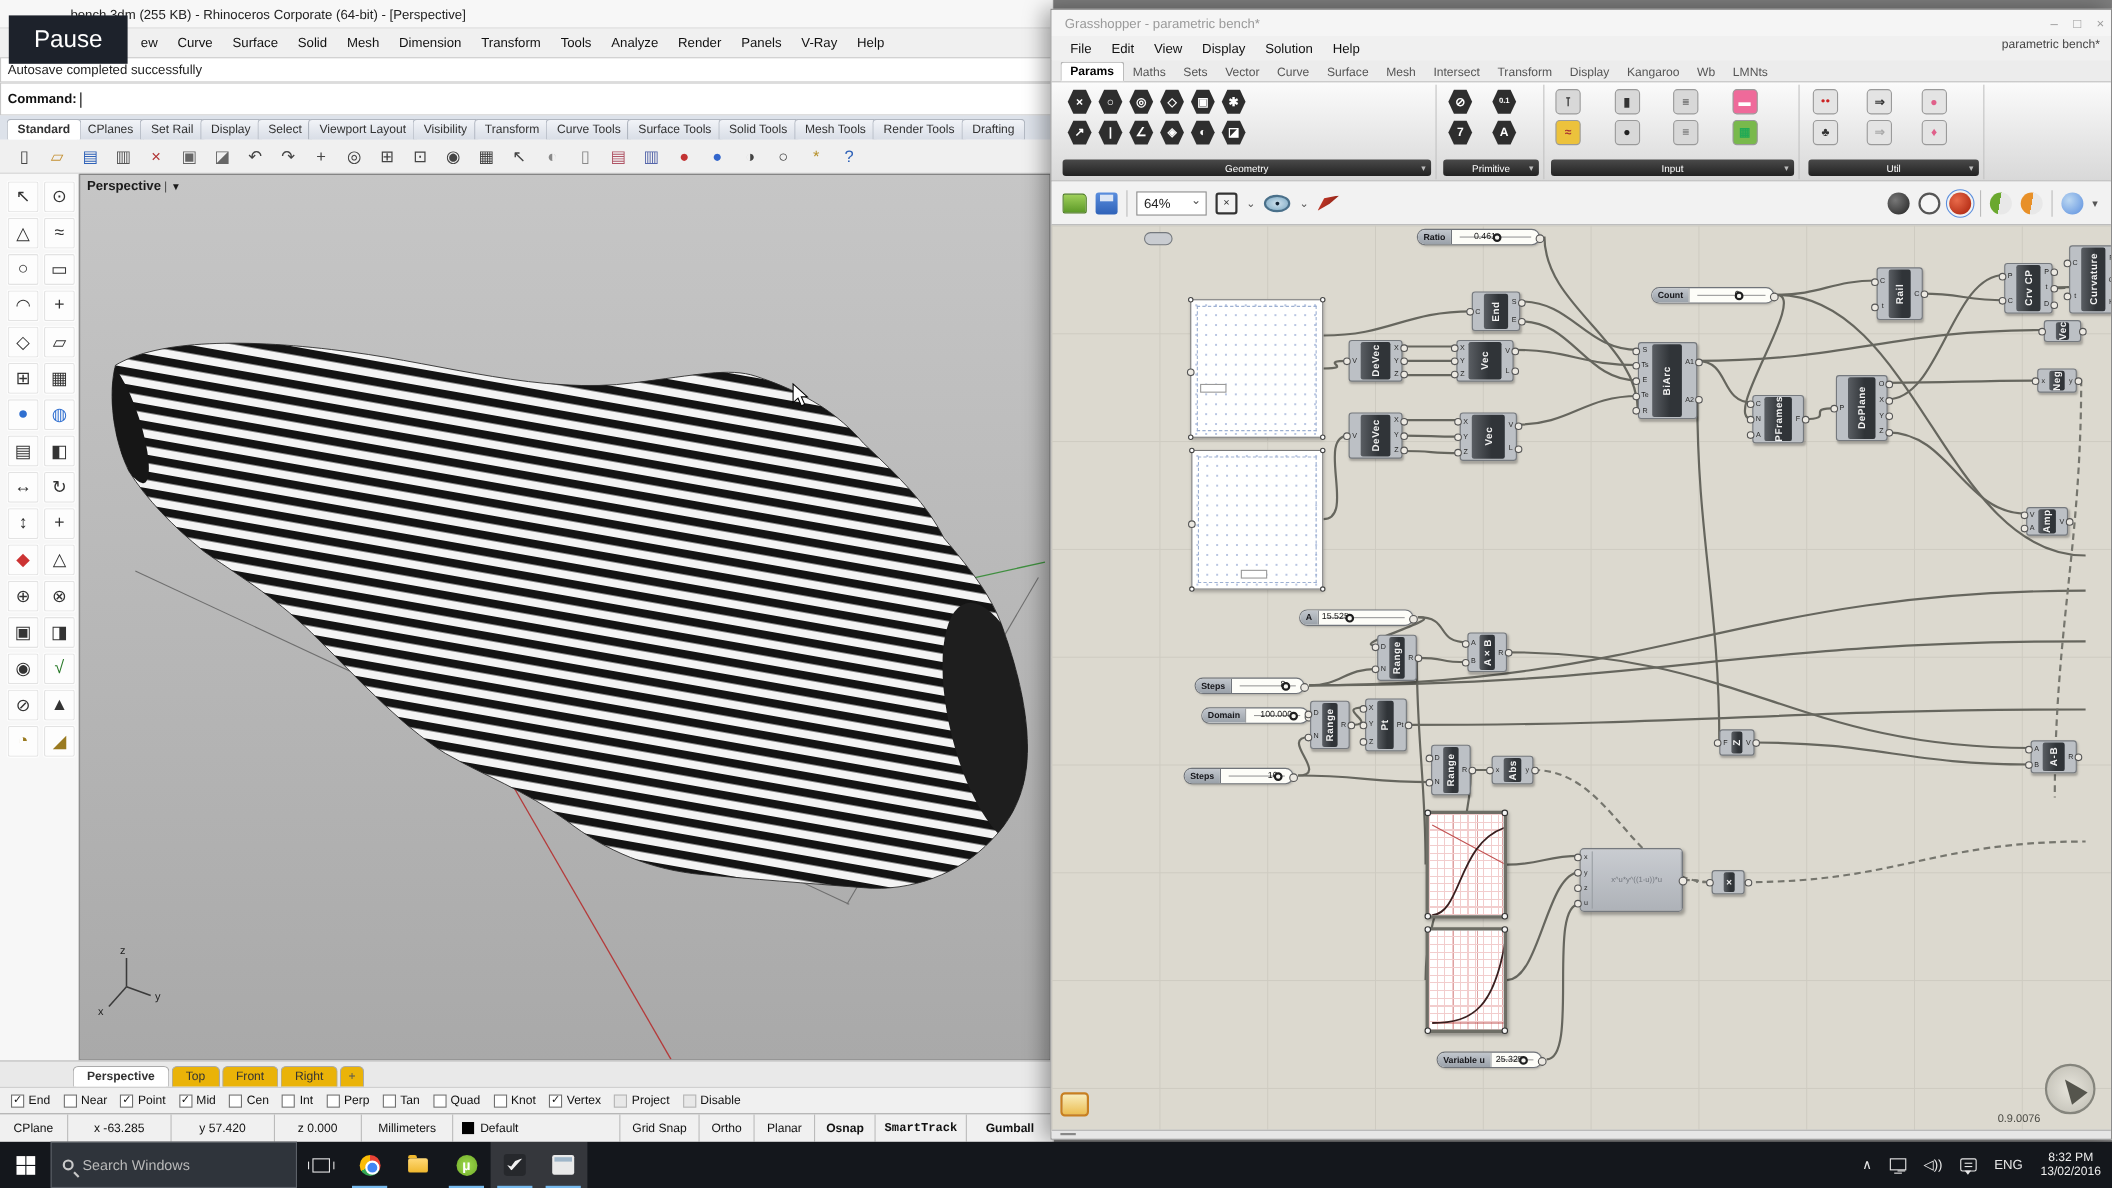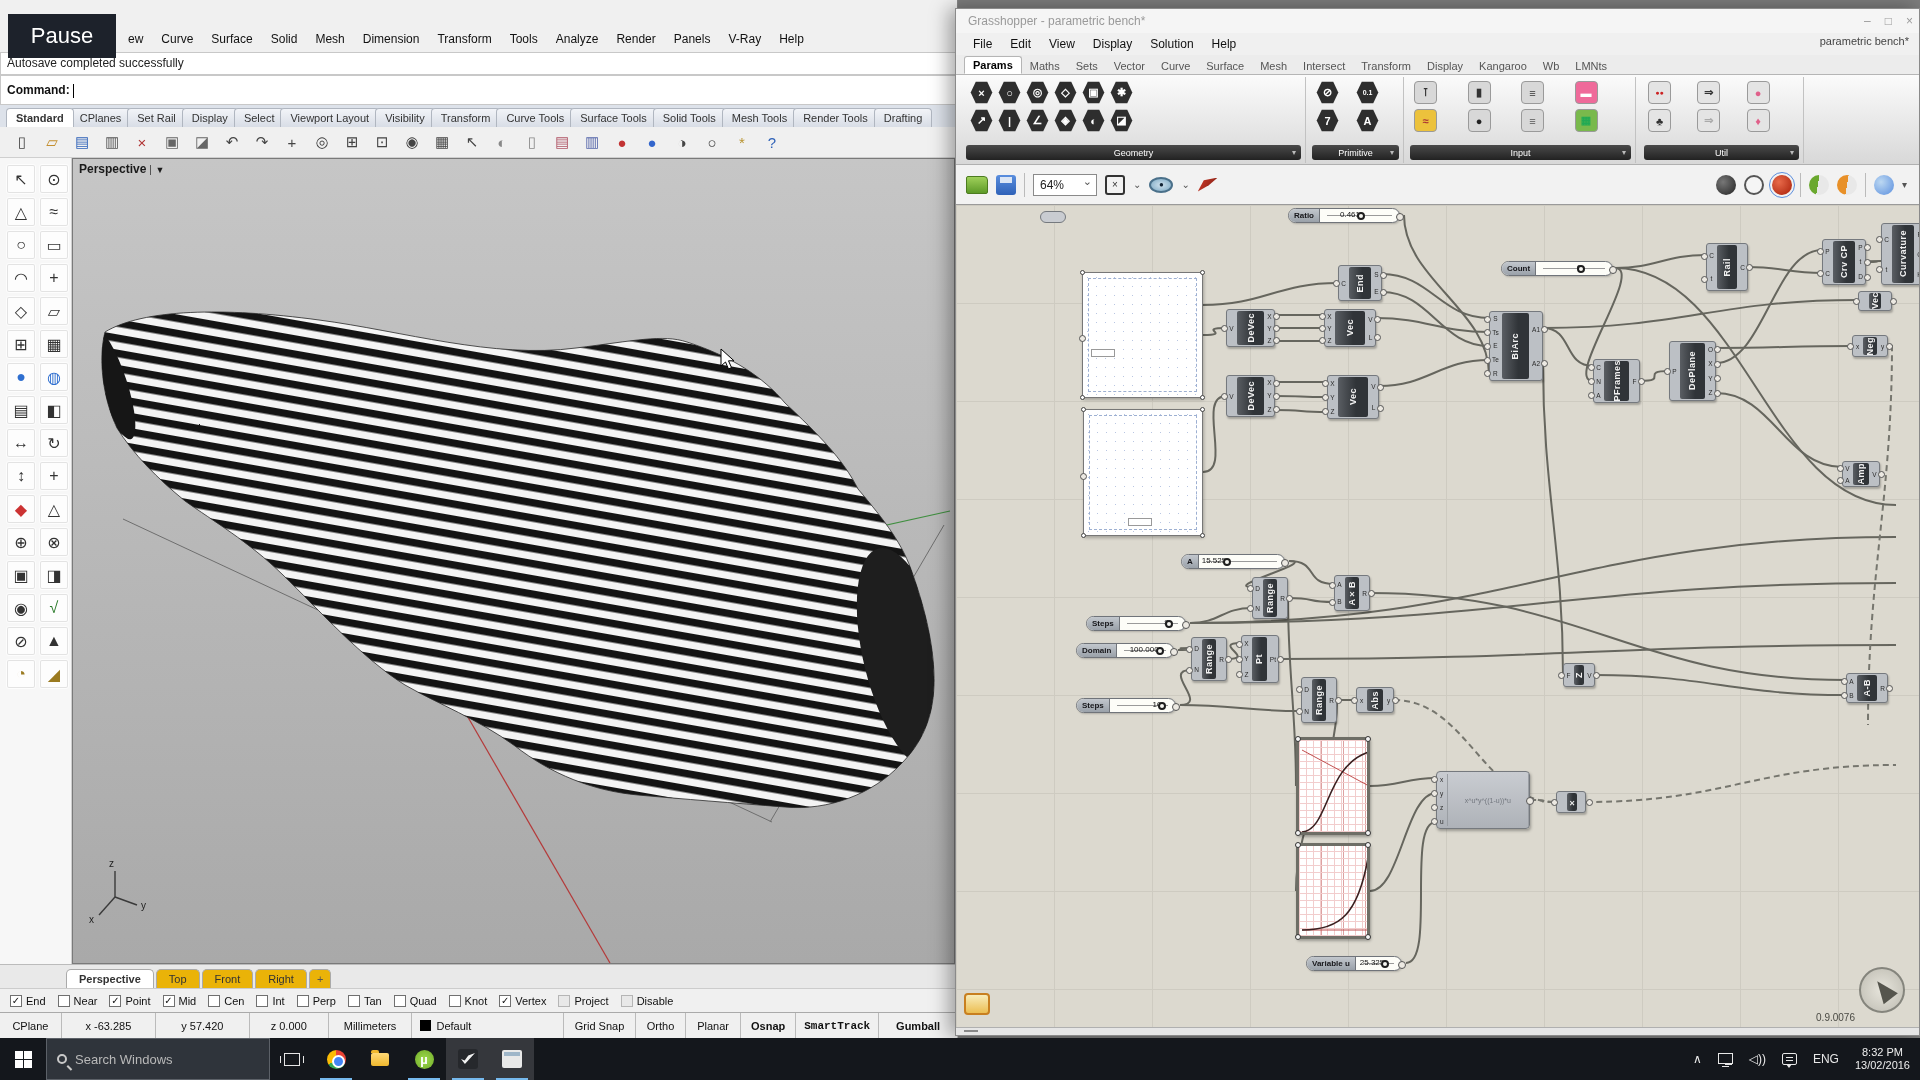--- a/index.html
+++ b/index.html
@@ -128,20 +128,21 @@
 .net{width:15px;height:11px;border:1px solid #e8e8e8;position:relative;margin-top:-2px}
 .net:after{content:"";position:absolute;left:3px;bottom:-4px;width:7px;height:1px;background:#e8e8e8;box-shadow:3px -2px 0 -0px #e8e8e8}
 .chat{width:15px;height:12px;border:1px solid #e8e8e8;border-radius:2px;position:relative}
 .chat:before{content:"";position:absolute;left:3px;top:3px;width:7px;height:1px;background:#e8e8e8;box-shadow:0 3px 0 #e8e8e8}
 .chat:after{content:"";position:absolute;left:3px;bottom:-4px;border-left:3px solid transparent;border-right:3px solid transparent;border-top:4px solid #e8e8e8}
 </style>
 </head>
 <body>
 
 <div id="rhino">
+  <div id="rh-title">bench.3dm (255 KB) - Rhinoceros Corporate (64-bit) - [Perspective]</div>
   <div id="pause-box">
       <span>Pause</span>
     </div>
   <div id="rh-menu">
       <div class="mi">ew</div>
       <div class="mi">Curve</div>
       <div class="mi">Surface</div>
       <div class="mi">Solid</div>
       <div class="mi">Mesh</div>
       <div class="mi">Dimension</div>
@@ -787,21 +788,21 @@
           <span>R</span>
         </div>
       </div>
       <div class="gslider" style="left: 130px; top: 411px; width: 100px;">
         <span class="lab">Steps</span>
         <span class="track">
           <span class="val" style="left: 82%;">8</span>
           <span class="kn" style="left: calc(82% - 4px);"></span>
         </span>
       </div>
-      <div class="gslider" style="left: 120px; top: 438px; width: 98px;">
+      <div class="gslider" style="left: 136px; top: 438px; width: 98px;">
         <span class="lab">Domain</span>
         <span class="track">
           <span class="val" style="left: 85%;">100.000</span>
           <span class="kn" style="left: calc(85% - 4px);"></span>
         </span>
       </div>
       <div class="ghnode" style="left: 235px; top: 432px; width: 36px; height: 44px;">
         <div class="col ins">
           <span>D</span>
           <span>N</span>

